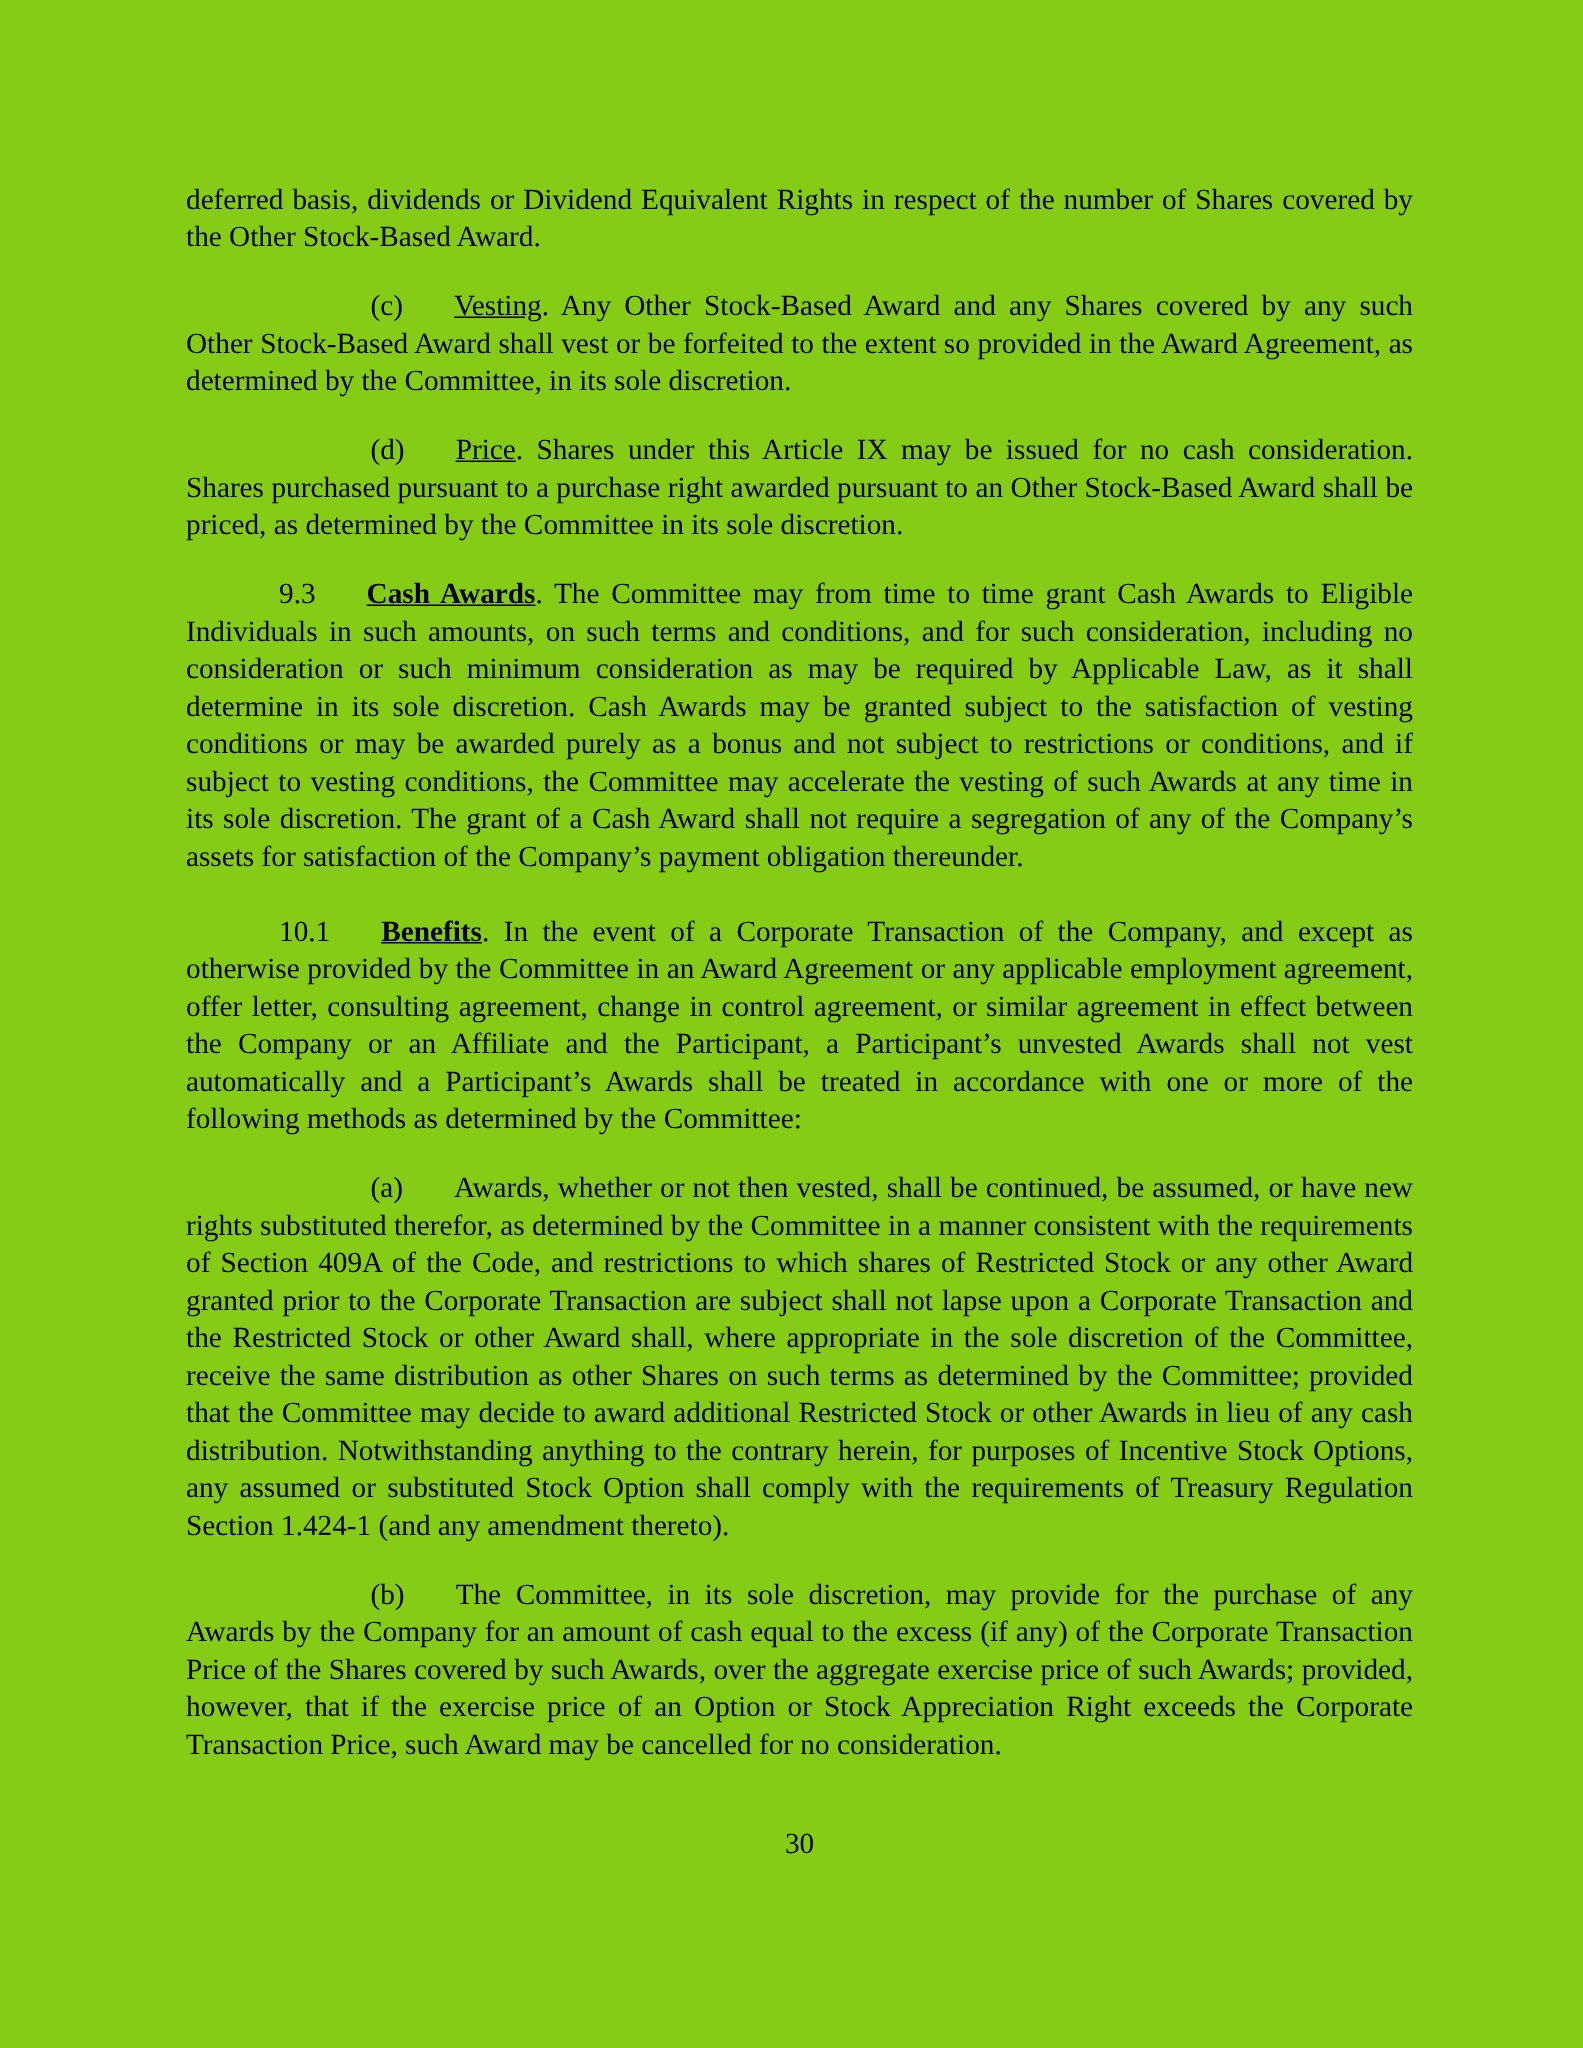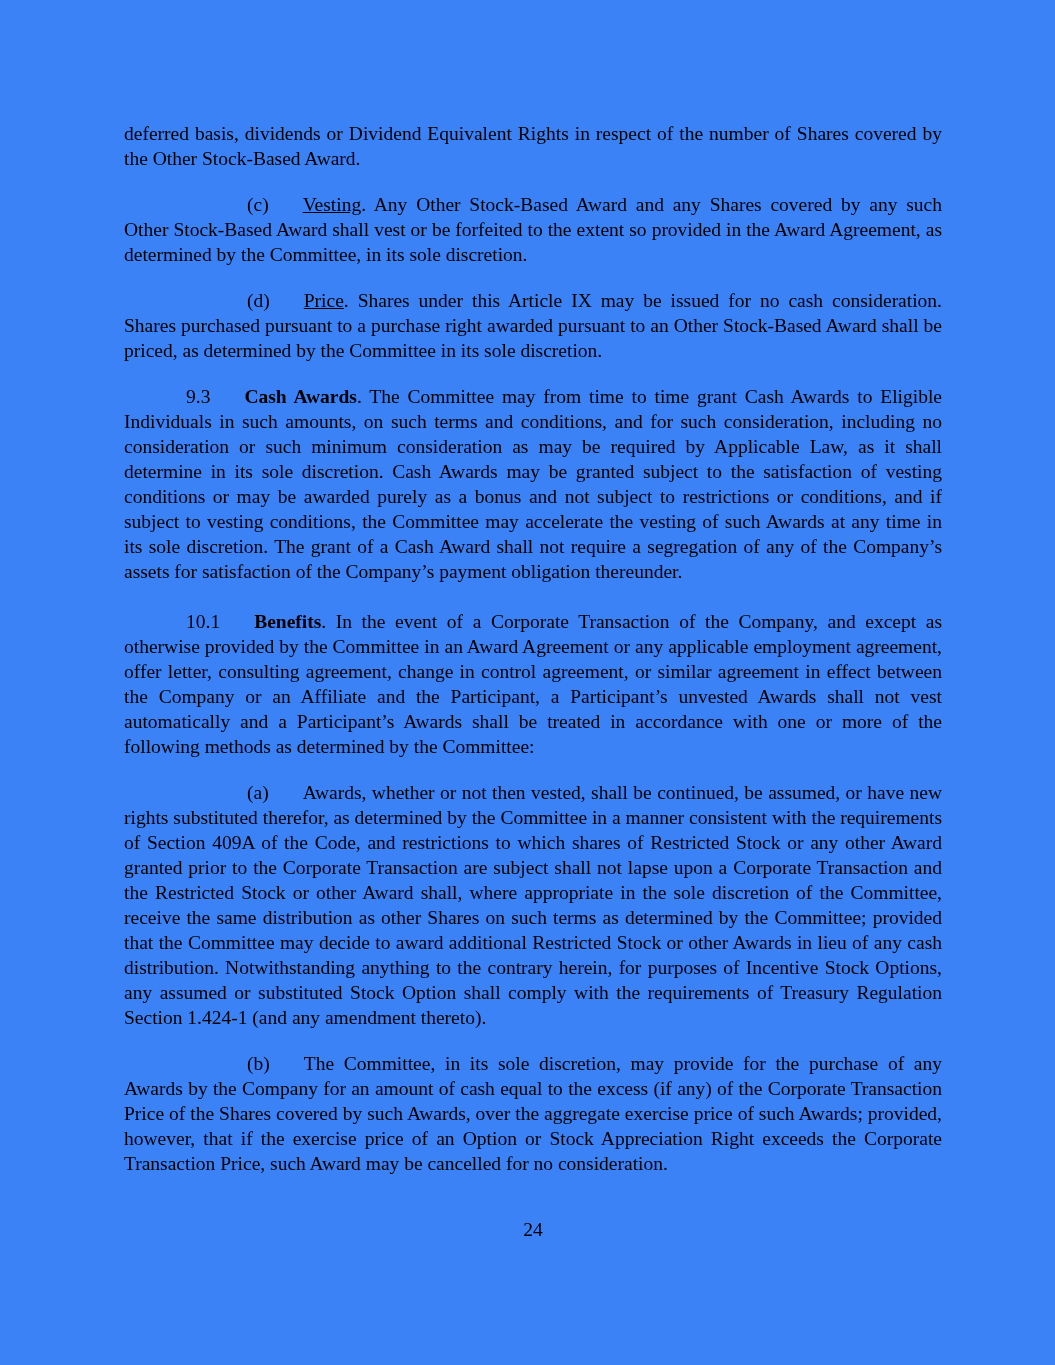--- a/index.html
+++ b/index.html
@@ -4,37 +4,37 @@
 <style>
   html, body {
     margin: 0;
     padding: 0;
     background: #ffffff;
   }
   .page {
     position: relative;
     width: 1055px;
     height: 1365px;
-    background: #3b82f6;
+    background: #84cc16;
     box-sizing: border-box;
     padding: 121px 113px 0 124px;
     font-family: "Liberation Serif", "DejaVu Serif", serif;
     font-size: 19.5px;
     line-height: 25px;
     color: #000000;
   }
   p {
     margin: 0 0 21px 0;
     text-align: justify;
   }
   .indent-sec { text-indent: 62px; }
   .indent-sub { text-indent: 123px; }
   .tab { display: inline-block; width: 34px; }
   .term-u { text-decoration: underline; }
-  .term-bu { font-weight: bold; }
+  .term-bu { font-weight: bold; text-decoration: underline; }
   .it { }
   .heading {
     text-align: center;
     font-weight: bold;
     margin: 25px 0 21px 0;
     text-indent: 0;
   }
   .pagenum {
     text-align: center;
     margin-top: 41px;
@@ -71,15 +71,15 @@
   </p>
 
   <p class="indent-sub">
     <span>(a)</span><span class="tab"></span><span>Awards, whether or not then vested, shall be continued, be assumed, or have new rights substituted therefor, as determined by the Committee in a manner consistent with the requirements of Section 409A of the Code, and restrictions to which shares of Restricted Stock or any other Award granted prior to the Corporate Transaction are subject shall not lapse upon a Corporate Transaction and the Restricted Stock or other Award shall, where appropriate in the sole discretion of the Committee, receive the same distribution as other Shares on such terms as determined by the Committee; </span><span class="it">provided</span><span> that the Committee may decide to award additional Restricted Stock or other Awards in lieu of any cash distribution. Notwithstanding anything to the contrary herein, for purposes of Incentive Stock Options, any assumed or substituted Stock Option shall comply with the requirements of Treasury Regulation Section 1.424-1 (and any amendment thereto).</span>
   </p>
 
   <p class="indent-sub">
     <span>(b)</span><span class="tab"></span><span>The Committee, in its sole discretion, may provide for the purchase of any Awards by the Company for an amount of cash equal to the excess (if any) of the Corporate Transaction Price of the Shares covered by such Awards, over the aggregate exercise price of such Awards; </span><span class="it">provided, however</span><span>, that if the exercise price of an Option or Stock Appreciation Right exceeds the Corporate Transaction Price, such Award may be cancelled for no consideration.</span>
   </p>
 
-  <p class="pagenum">24</p>
+  <p class="pagenum">30</p>
 
 </div>
 
 </body></html>

